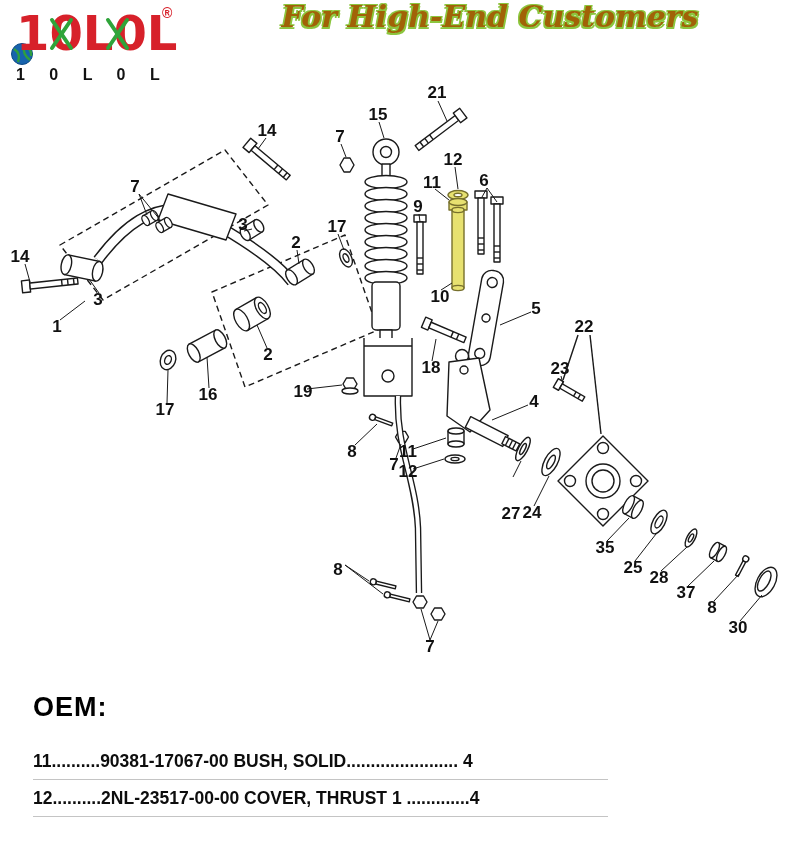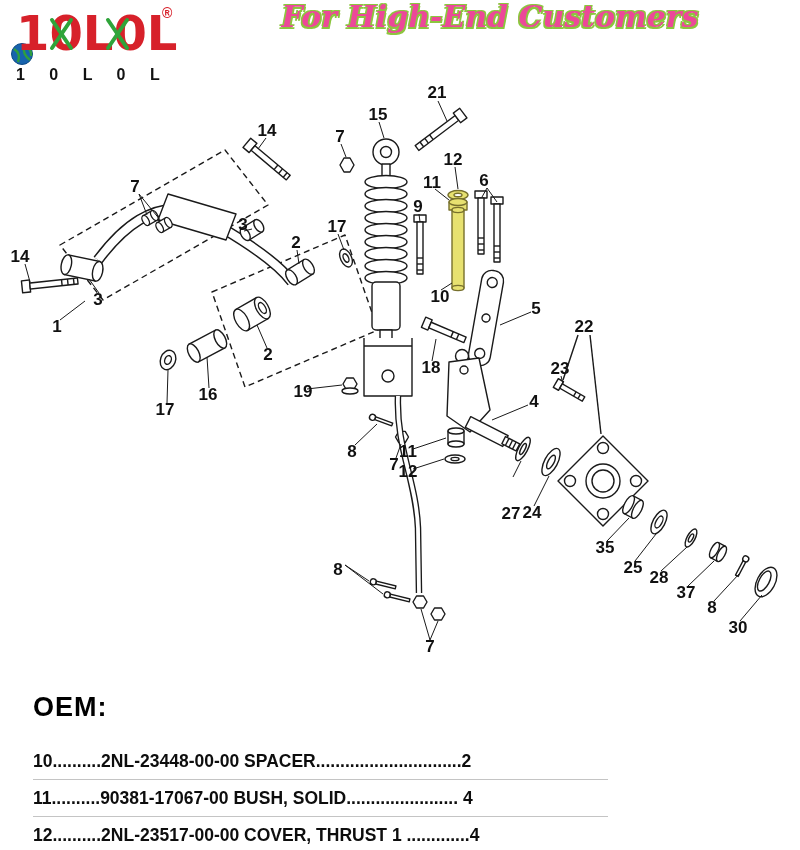--- a/index.html
+++ b/index.html
@@ -5,21 +5,21 @@
   html,body{margin:0;padding:0;}
   body{width:800px;height:850px;background:#fff;font-family:"Liberation Sans",sans-serif;position:relative;overflow:hidden;}
   .page{position:absolute;inset:0;width:800px;height:850px;background:#fff;}
 
   
   .header{position:absolute;top:0;left:0;width:800px;height:92px;}
   .logo{position:absolute;top:2px;left:8px;width:185px;height:64px;}
   .logo-sub{position:absolute;top:66px;left:16px;font-weight:bold;font-size:16px;letter-spacing:10px;color:#111;}
   .titles{position:absolute;left:185px;top:0px;width:610px;text-align:center;}
   .brand-title{font-family:"DejaVu Serif",serif;font-style:italic;font-weight:bold;font-size:42px;line-height:48px;color:#3cb42e;}
-  .brand-subtitle{font-family:"DejaVu Serif",serif;font-style:italic;font-weight:bold;font-size:30px;line-height:34px;color:#ec4899;
+  .brand-subtitle{font-family:"DejaVu Serif",serif;font-style:italic;font-weight:bold;font-size:30px;line-height:34px;color:#a16207;
     text-shadow:-1.5px -1.5px 0 #8cc63e,1.5px -1.5px 0 #8cc63e,-1.5px 1.5px 0 #8cc63e,1.5px 1.5px 0 #8cc63e;}
 
   
   .diagram{position:absolute;top:88px;left:0;width:800px;height:585px;padding-left:19px;}
   .diagram svg{position:absolute;top:0;left:0;}
   .callout{position:absolute;transform:translate(-50%,-50%);font-size:17px;font-weight:bold;color:#111;}
 
   
   .oem{position:absolute;top:692px;left:33px;width:575px;}
   .oem-heading{font-size:27px;font-weight:bold;color:#000;letter-spacing:1px;margin-bottom:20px;}
@@ -385,23 +385,20 @@
         <div class="callout" style="left: 686px; top: 505px;">37</div>
         <div class="callout" style="left: 712px; top: 520px;">8</div>
         <div class="callout" style="left: 738px; top: 540px;">30</div>
         <div class="callout" style="left: 430px; top: 559px;">7</div>
       </div>
   </div>
 
   <div class="oem">
     <div class="oem-heading">OEM:</div>
 
-    <div class="oem-row">
-      <span>10</span><span>..........</span><span>2NL-23448-00-00</span><span> SPACER</span><span>..............................</span><span>2</span>
-    </div>
 
     <div class="oem-row">
       <span>11</span><span>..........</span><span>90381-17067-00</span><span> BUSH, SOLID</span><span>....................... </span><span>4</span>
     </div>
 
     <div class="oem-row">
       <span>12</span><span>..........</span><span>2NL-23517-00-00</span><span> COVER, THRUST 1 </span><span>.............</span><span>4</span>
     </div>
   </div>
 

